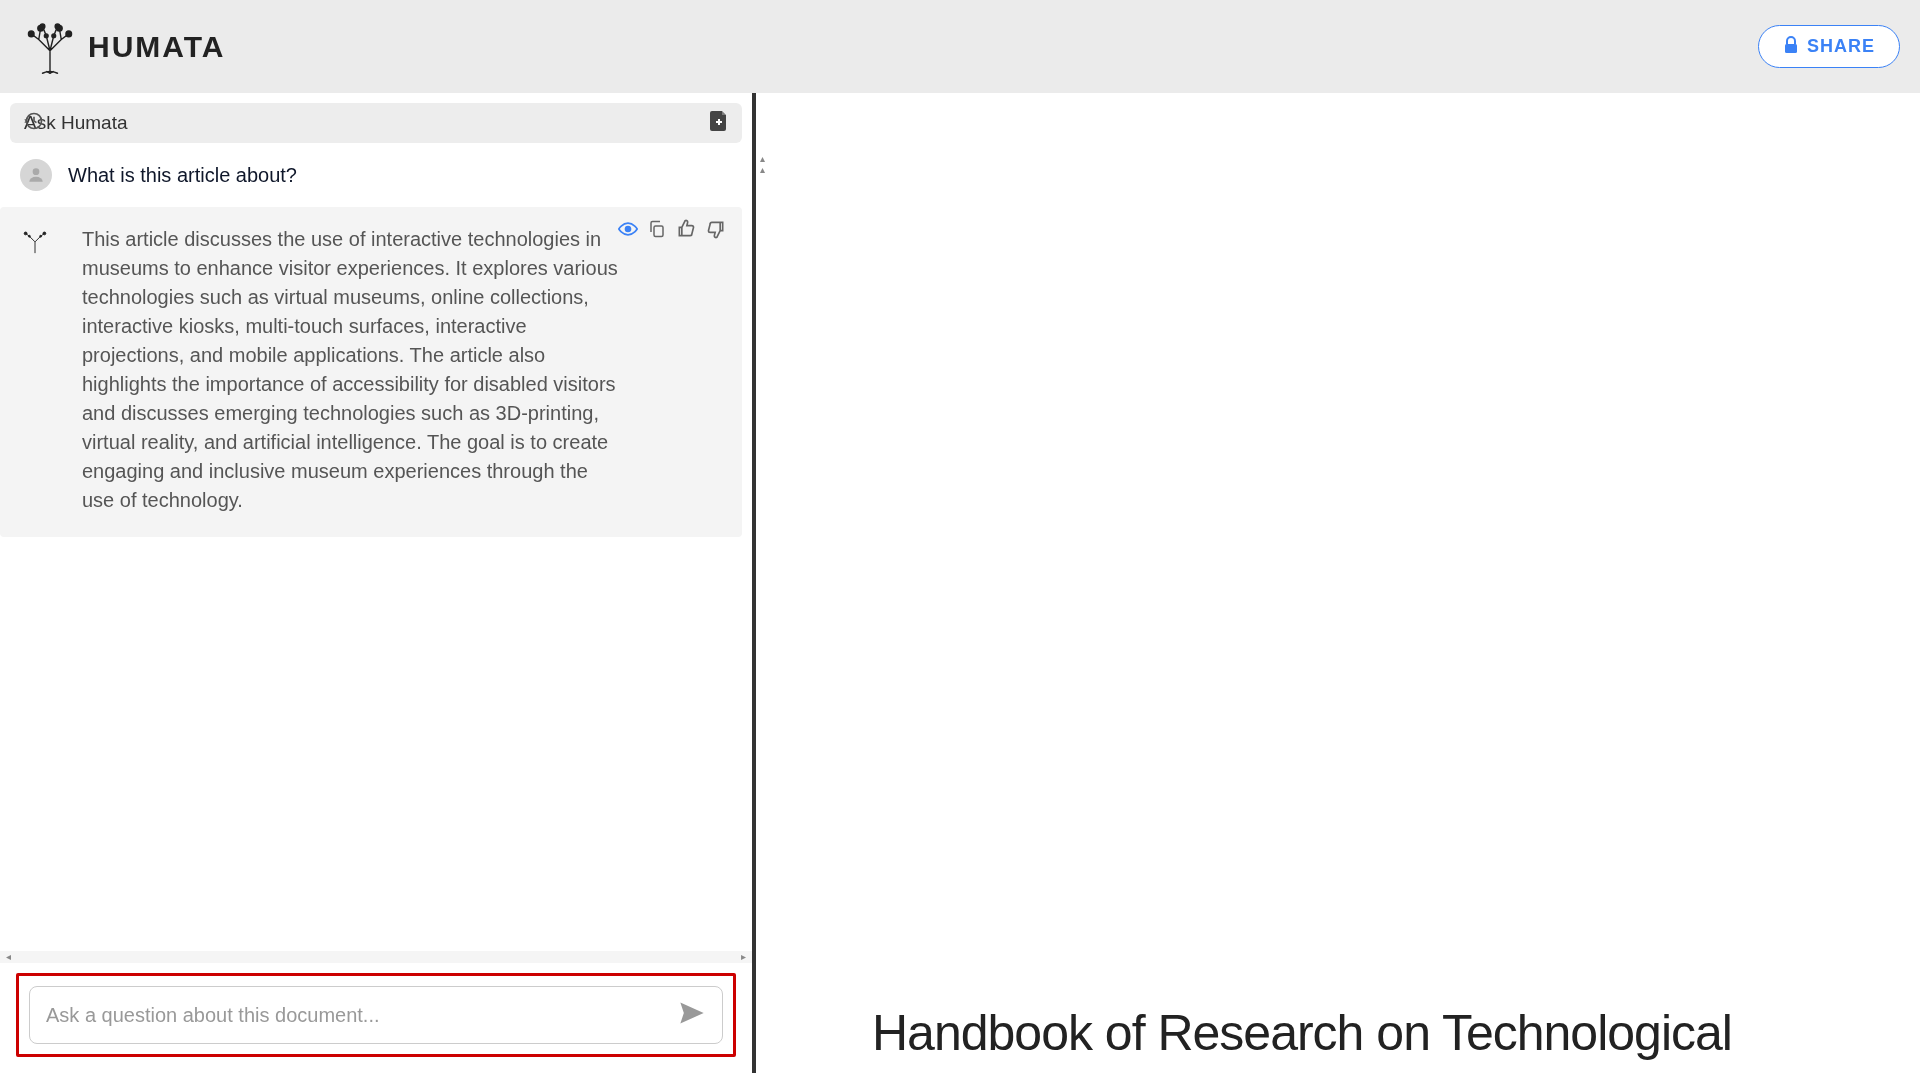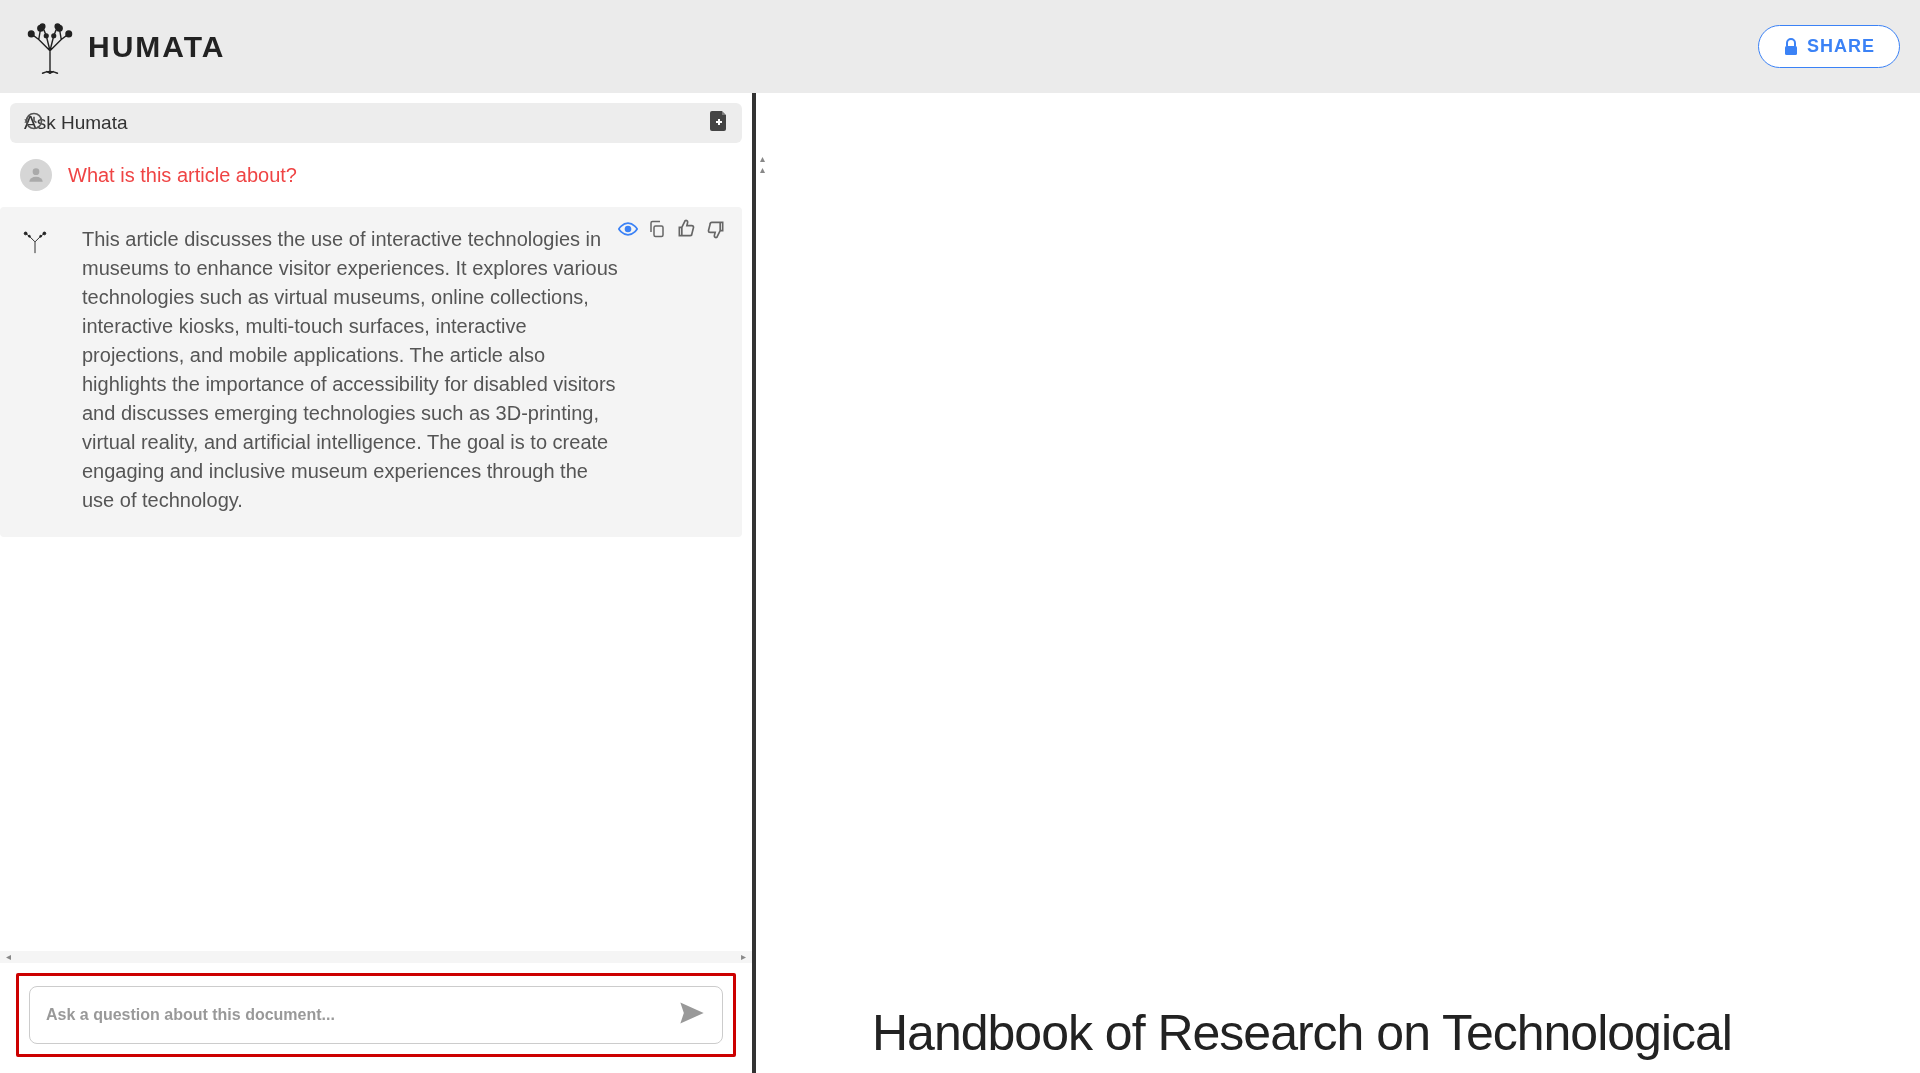--- a/index.html
+++ b/index.html
@@ -2,45 +2,45 @@
 <html><head>
 <meta charset="utf-8">
 <style>
 * { margin: 0; padding: 0; box-sizing: border-box; }
 body { font-family: 'Segoe UI', Arial, sans-serif; background: #f5f5f5; width: 1920px; height: 1073px; overflow: hidden; }
 
 .header { width: 100%; height: 93px; background: #ebebeb; display: flex; align-items: center; justify-content: space-between; padding: 0 20px; gap: 33px; }
 .logo-wrap { display: flex; align-items: center; gap: 8px; }
 .logo-icon { width: 60px; height: 60px; }
 .logo-text { font-size: 30px; font-weight: 700; letter-spacing: 2px; color: #222; }
-.share-btn { border: 1px solid #3b82f6; background: #fff; color: #3b82f6; border-radius: 24px; padding: 10px 24px; font-size: 18px; font-weight: 600; letter-spacing: 1px; display: flex; align-items: center; gap: 8px; cursor: pointer; }
+.share-btn { border: 1px solid #3b82f6; background: #fff; color: #3b82f6; border-radius: 24px; padding: 10px 24px; font-size: 18px; font-weight: 600; letter-spacing: 1px; display: flex; gap: 8px; cursor: pointer; }
 
 .main { display: flex; width: 100%; height: 980px; background: #fff; }
 .left-panel { width: 752px; height: 100%; display: flex; flex-direction: column; background: #fff; position: relative; }
 .chat-header { background: #ededed; margin: 10px 10px 0 10px; border-radius: 6px; height: 40px; display: flex; align-items: center; justify-content: flex-start; position: relative; padding: 0 14px; }
 .chat-header-title { font-size: 19px; color: #333; }
 .history-icon { position: absolute; left: 14px; color: #555; }
 .doc-icon { position: absolute; right: 14px; color: #444; }
 
 .chat-body { flex: 1; overflow-y: auto; padding: 0; }
 .msg-user { display: flex; align-items: center; gap: 16px; padding: 16px 20px; }
 .avatar-user { width: 32px; height: 32px; border-radius: 50%; background: #d6d6d6; display: flex; align-items: center; justify-content: center; }
-.msg-user-text { font-size: 20px; color: #ef4444; }
+.msg-user-text { font-size: 20px; color: #0f172a; }
 .msg-ai { background: #f4f4f4; padding: 18px 20px 22px 20px; display: flex; gap: 32px; position: relative; margin: 0 10px 0 0; border-radius: 4px;}
 .avatar-ai { width: 30px; height: 30px; flex-shrink: 0; }
 .msg-ai-text { font-size: 20px; color: #555; line-height: 1.45; padding-right: 100px; }
 .ai-actions { position: absolute; right: 16px; top: 12px; display: flex; gap: 10px; color: #666; }
 .ai-actions svg { cursor: pointer; }
 
 .scroll-indicator { width: 100%; height: 12px; background: #f5f5f5; display:flex; justify-content:space-between; padding:0 6px; font-size:10px; color:#888;}
 .scroll-indicator-top { position: absolute; right: 4px; top: 150px; width: 12px; display:flex; flex-direction:column; gap:0; font-size:10px; color:#888;}
 
 .input-wrap { border: 3px solid #c00; margin: 10px 16px 16px 16px; padding: 10px; border-radius: 2px; }
 .input-inner { border: 1px solid #ccc; border-radius: 8px; display: flex; align-items: center; padding: 12px 16px; }
-.question-input { flex: 1; border: none; outline: none; font-size: 16px; color: #000000; background: transparent; font-weight: bold; }
+.question-input { flex: 1; border: none; outline: none; font-size: 20px; color: #000000; background: transparent; }
 .question-input::placeholder { color: #999; }
 .send-btn { color: #999; cursor: pointer; }
 
 .divider { width: 4px; background: #333; height: 100%; }
 .right-panel { flex: 1; height: 100%; background: #fff; position: relative; overflow: hidden; }
 .right-scroll-top { position: absolute; left: 4px; top: 60px; width: 10px; font-size:10px; color:#888; display:flex; flex-direction:column;}
 .doc-title { position: absolute; left: 116px; bottom: 12px; font-size: 50px; color: #222; line-height: 1.1; font-weight: 400; letter-spacing: -1px;}
 </style>
 </head>
 <body>

